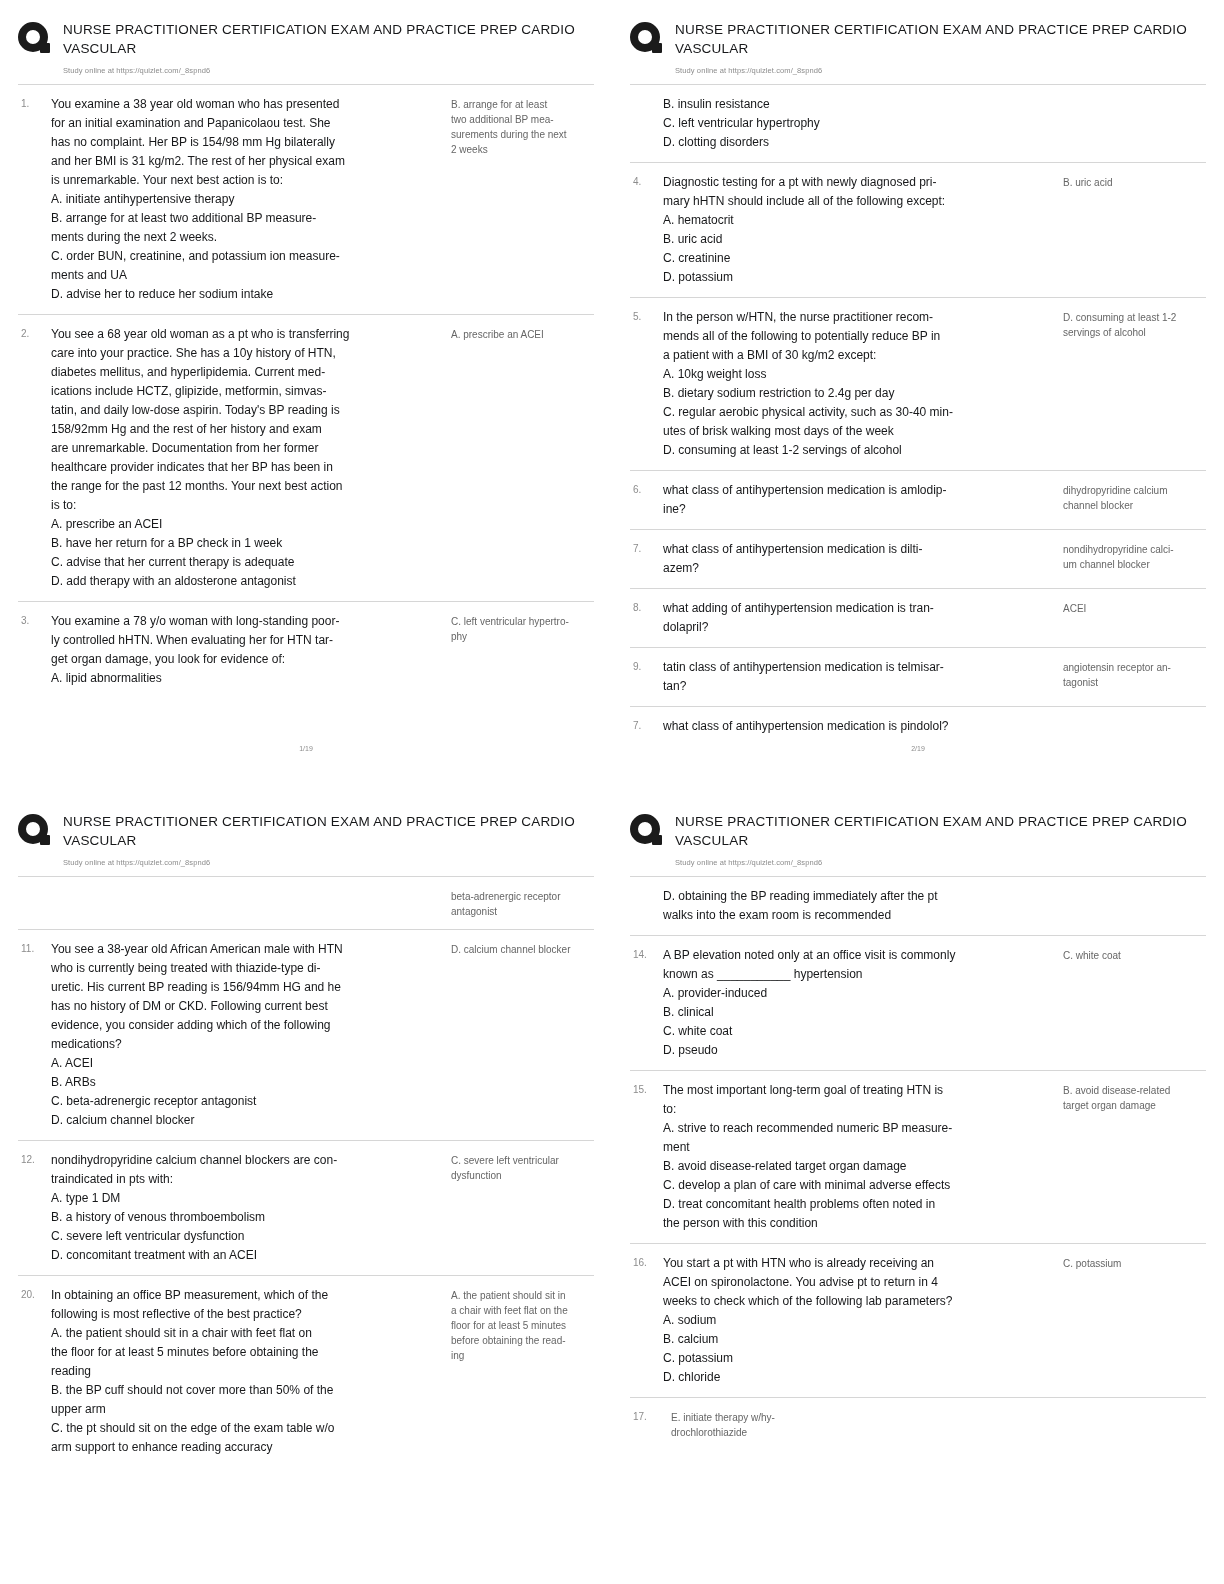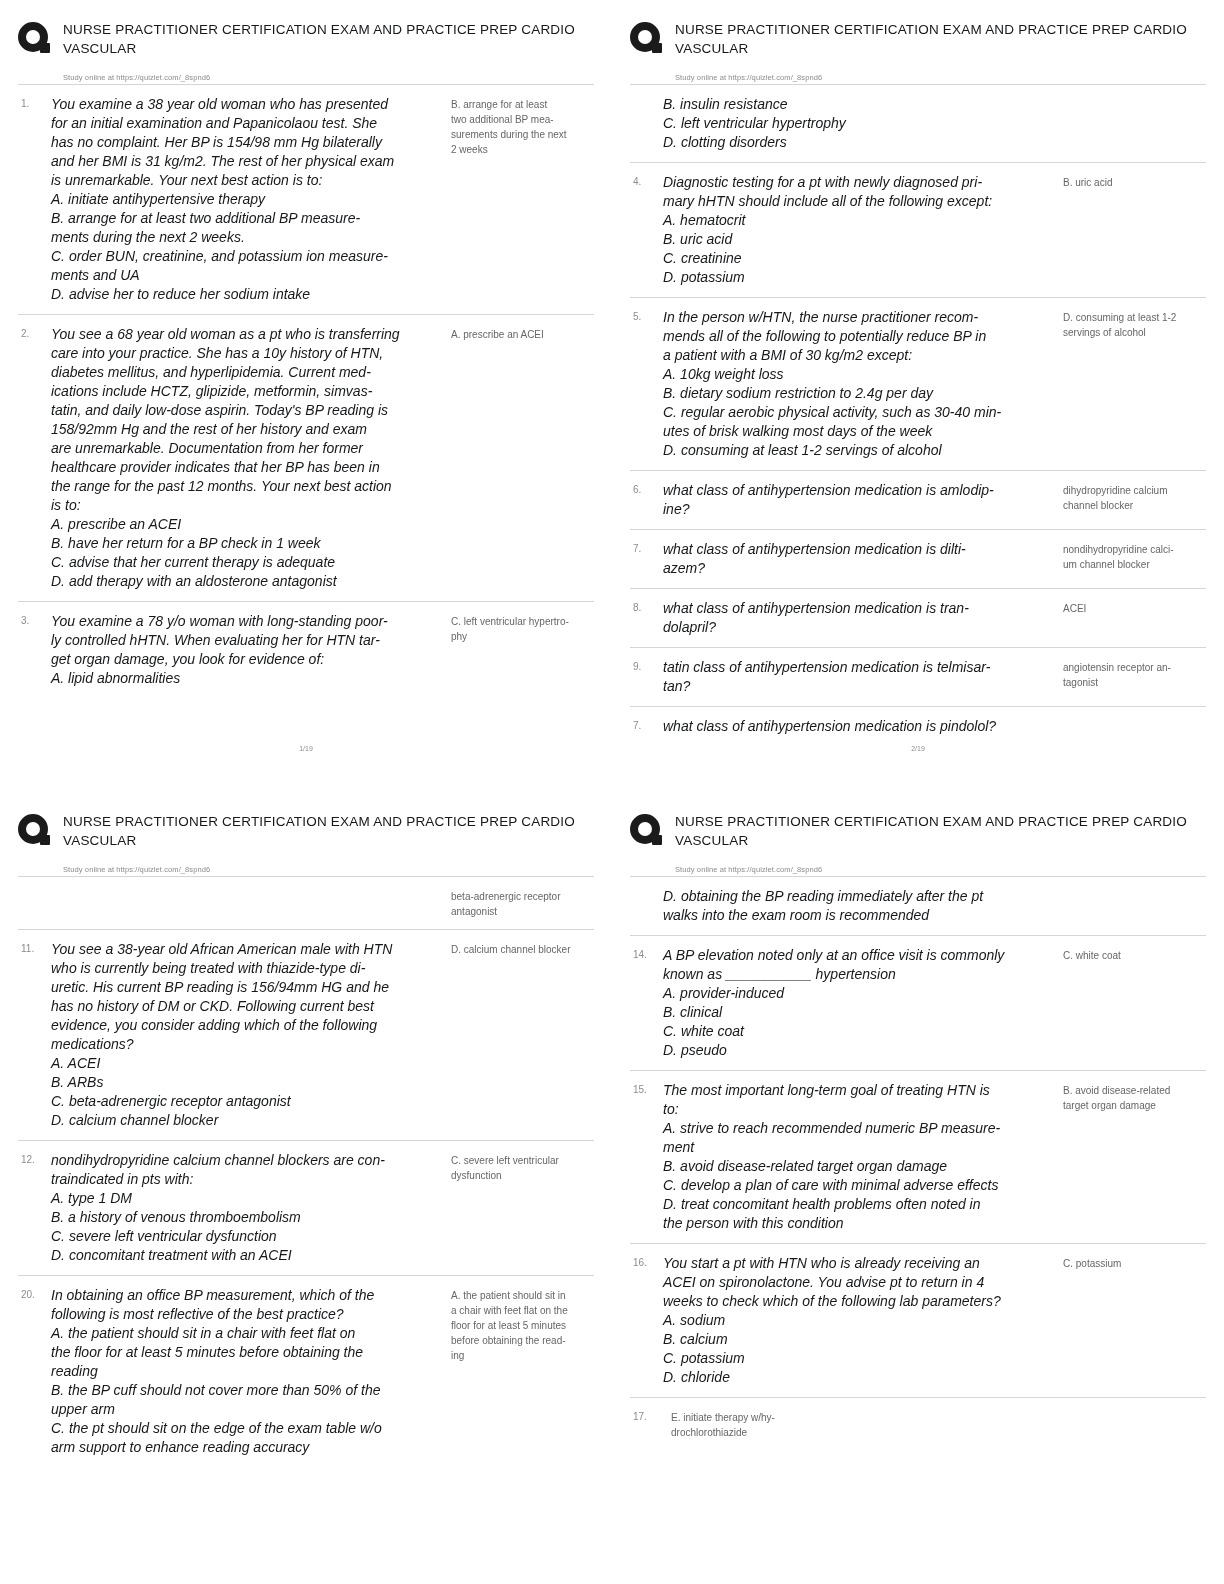--- a/index.html
+++ b/index.html
@@ -10,26 +10,26 @@
   }
   .sheet{position:relative;width:1224px;height:1493px;background:#fdba74;overflow:hidden;padding-left:9px;}
   .page{position:absolute;width:612px;height:792px;background:#fff;overflow:hidden;}
   .hdr{position:absolute;left:18px;top:20px;right:0;display:flex;gap:15px;}
   .logo{position:relative;width:30px;height:30px;flex:none;margin-top:2px;}
   .logo::before{content:"";position:absolute;inset:0;border:8px solid var(--logo);border-radius:50%;}
   .logo::after{content:"";position:absolute;right:-2px;bottom:-1px;width:10px;height:10px;
                background:var(--logo);border-radius:1px;}
   .titles{flex:1;overflow:hidden;}
   .t1,.t2{font-size:13.5px;line-height:19px;color:var(--text);white-space:nowrap;letter-spacing:.2px;}
-  .study{font-size:7.5px;line-height:10px;color:var(--muted);margin-top:15px;letter-spacing:.1px;}
+  .study{font-size:7.5px;line-height:10px;color:var(--muted);margin-top:8px;letter-spacing:.1px;}
   .items{position:absolute;left:18px;top:84px;width:576px;border-top:1px solid var(--rule);}
   .item{display:flex;padding:10px 0;border-top:1px solid var(--rule);}
   .items .item:first-child{border-top:none;}
   .num{width:30px;flex:none;font-size:10px;color:var(--muted);padding:3px 0 0 3px;}
-  .q{width:392px;flex:none;font-size:14px;line-height:19px;color:var(--text);white-space:pre-line;font-style:italic;}
+  .q{width:392px;flex:none;font-size:12px;line-height:19px;color:var(--text);white-space:pre-line;}
   .a{flex:1;padding:2px 0 0 8px;font-size:10px;line-height:15px;color:var(--answer);white-space:pre-line;}
   .footer{position:absolute;bottom:40px;left:0;width:100%;text-align:center;font-size:7px;color:var(--muted);}
 </style>
 </head>
 <body>
 
 <div class="sheet" id="sheet">
     <div class="page" style="left: 0px; top: 0px;">
       <div class="hdr">
         <div class="logo"></div>
@@ -137,21 +137,21 @@
         </div>
         <div class="item">
           <div class="num">7.</div>
           <div class="q">what class of antihypertension medication is dilti-
 azem?</div>
           <div class="a">nondihydropyridine calci-
 um channel blocker</div>
         </div>
         <div class="item">
           <div class="num">8.</div>
-          <div class="q">what class of antihypertension medication is tran-
+          <div class="q">what adding of antihypertension medication is tran-
 dolapril?</div>
           <div class="a">ACEI</div>
         </div>
         <div class="item">
           <div class="num">9.</div>
           <div class="q">tatin class of antihypertension medication is telmisar-
 tan?</div>
           <div class="a">angiotensin receptor an-
 tagonist</div>
         </div>

